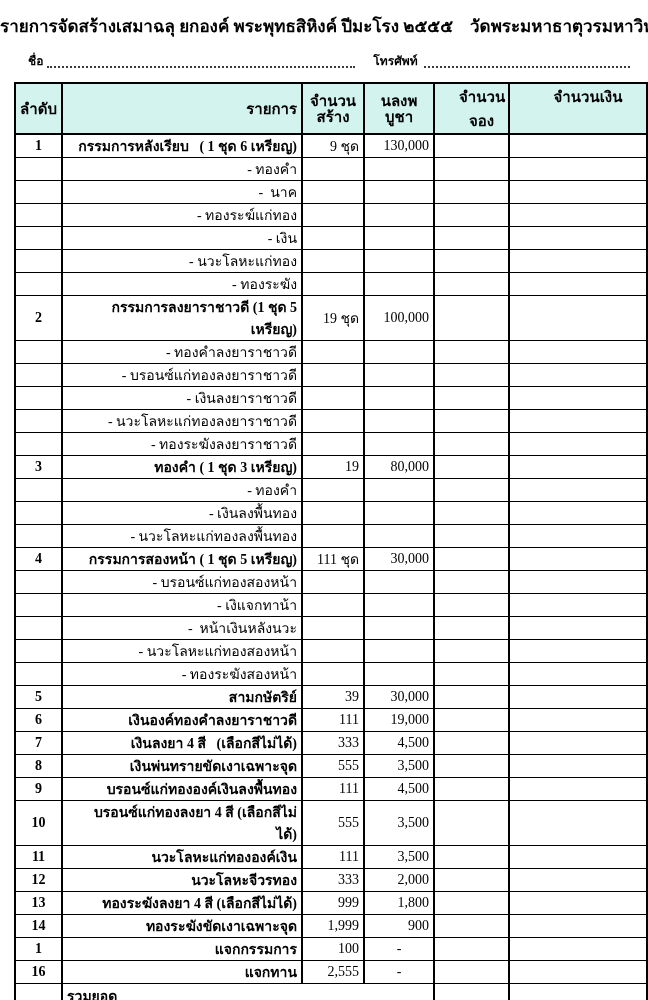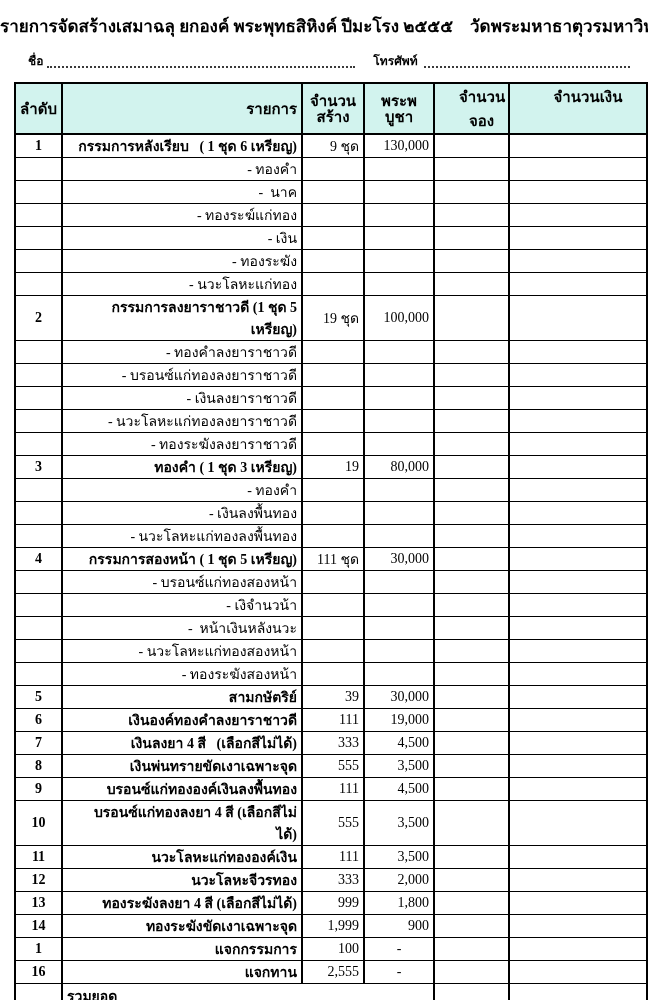--- a/index.html
+++ b/index.html
@@ -79,21 +79,21 @@
   <table class="order">
     <thead>
       <tr>
         <th class="c-no">ลำดับ</th>
         <th class="c-item">รายการ</th>
         <th class="c-qty">
             <span class="stack">จำนวน</span>
             <span class="stack">สร้าง</span>
           </th>
         <th class="c-price">
-            <span class="stack">พระพ</span>
+            <span class="stack">นลงพ</span>
             <span class="stack">บูชา</span>
           </th>
         <th class="c-res vtop">จำนวนจอง</th>
         <th class="c-amt vtop">จำนวนเงิน</th>
       </tr>
     </thead>
     <tbody>
         <tr class="main">
           <td class="c-no">1</td>
           <td class="c-item">กรรมการหลังเรียบ   ( 1 ชุด 6 เหรียญ)</td>
@@ -129,29 +129,29 @@
         <tr class="sub">
           <td class="c-no"></td>
           <td class="c-item">- เงิน</td>
           <td class="c-qty"></td>
           <td class="c-price"></td>
           <td class="c-res"></td>
           <td class="c-amt"></td>
         </tr>
         <tr class="sub">
           <td class="c-no"></td>
+          <td class="c-item">- นวะโลหะแก่ทอง</td>
+          <td class="c-qty"></td>
+          <td class="c-price"></td>
+          <td class="c-res"></td>
+          <td class="c-amt"></td>
+        </tr>
+        <tr class="sub">
+          <td class="c-no"></td>
           <td class="c-item">- ทองระฆัง</td>
-          <td class="c-qty"></td>
-          <td class="c-price"></td>
-          <td class="c-res"></td>
-          <td class="c-amt"></td>
-        </tr>
-        <tr class="sub">
-          <td class="c-no"></td>
-          <td class="c-item">- นวะโลหะแก่ทอง</td>
           <td class="c-qty"></td>
           <td class="c-price"></td>
           <td class="c-res"></td>
           <td class="c-amt"></td>
         </tr>
         <tr class="main">
           <td class="c-no">2</td>
           <td class="c-item">กรรมการลงยาราชาวดี (1 ชุด 5 เหรียญ)</td>
           <td class="c-qty">19 ชุด</td>
           <td class="c-price">100,000</td>
@@ -241,21 +241,21 @@
         <tr class="sub">
           <td class="c-no"></td>
           <td class="c-item">- บรอนซ์แก่ทองสองหน้า</td>
           <td class="c-qty"></td>
           <td class="c-price"></td>
           <td class="c-res"></td>
           <td class="c-amt"></td>
         </tr>
         <tr class="sub">
           <td class="c-no"></td>
-          <td class="c-item">- เงิจำนวน้า</td>
+          <td class="c-item">- เงิแจกทาน้า</td>
           <td class="c-qty"></td>
           <td class="c-price"></td>
           <td class="c-res"></td>
           <td class="c-amt"></td>
         </tr>
         <tr class="sub">
           <td class="c-no"></td>
           <td class="c-item">-  หน้าเงินหลังนวะ</td>
           <td class="c-qty"></td>
           <td class="c-price"></td>

